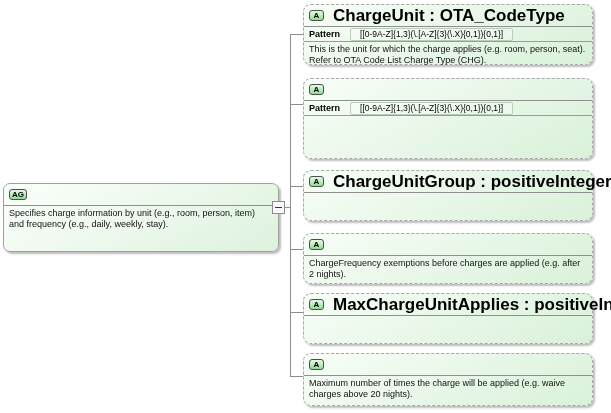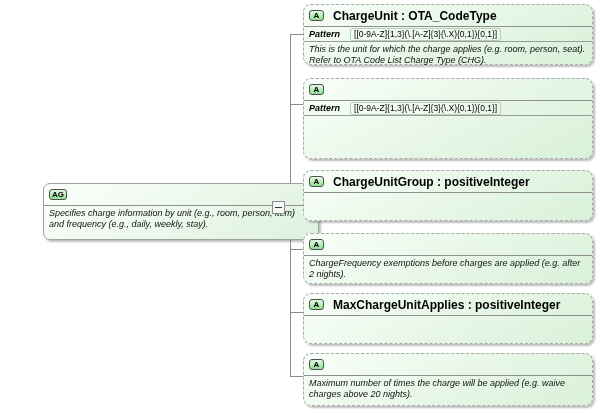--- a/index.html
+++ b/index.html
@@ -12,58 +12,57 @@
   .line.h{height:1px;}
   .line.v{width:1px;}
   .collapse-box{
     position:absolute;left:272px;top:201px;width:13px;height:13px;
     background:#f8f8f8;border:1px solid #8c8c8c;box-sizing:border-box;
     display:flex;align-items:center;justify-content:center;
   }
   .collapse-box .dash{width:7px;height:1px;background:#333;}
   
   .group-box{
-    position:absolute;left:3px;top:183px;width:276px;height:57px;
+    position:absolute;left:3px;top:183px;width:276px;height:69px;
     box-sizing:border-box;border:1px solid #a0a0a0;border-radius:7px;
     background:linear-gradient(150deg,#fbfffb 0%,#eef9ee 45%,#ddf2dd 100%);
     box-shadow:2px 2px 2px rgba(110,110,110,0.45);
-    margin-left:40px;
   }
   
   .attr-box{
     position:absolute;left:303px;width:290px;box-sizing:border-box;
     border:1px dashed #a8a8a8;border-radius:8px;
     background:linear-gradient(150deg,#f8fef8 0%,#eaf8ea 45%,#d9f1d9 100%);
     box-shadow:2px 2px 2px rgba(110,110,110,0.45);
   }
   
   .title-row{
     display:flex;align-items:center;gap:9px;height:21px;
     padding:0 6px 0 5px;border-bottom:1px solid #8f8f8f;
   }
-  .title{font-size:12px;font-weight:bold;color:#000;white-space:nowrap;}
+  .title{font-size:17px;font-weight:bold;color:#000;white-space:nowrap;}
   .badge{
     display:inline-flex;align-items:center;justify-content:center;
     min-width:15px;height:11px;padding:0 2px;box-sizing:border-box;
     border:1px solid #4f4f4f;border-radius:3px;
     background:linear-gradient(#e4f9e4 0%,#b9ecb9 55%,#8edc8e 100%);
     font-size:8px;font-weight:bold;color:#000;
   }
   .pattern-row{
     display:flex;align-items:center;gap:10px;height:14px;
     padding:0 6px 0 5px;border-bottom:1px solid #9a9a9a;
   }
-  .facet-label{font-size:9px;font-style:italic;font-weight:bold;color:#000;}
+  .facet-label{font-size:9px;font-weight:bold;color:#000;}
   .facet-value{
     font-size:8.5px;color:#000;white-space:nowrap;
-    border:1px solid #b9ceb9;border-radius:2px;padding:0 3px;line-height:11px;
+    border:1px solid #b9ceb9;border-radius:2px;padding:0 9px;line-height:11px;
     background:rgba(255,255,255,0.25);
   }
   .doc{
-    padding:2px 6px 3px 5px;font-size:9px;font-style:italic;
+    padding:2px 6px 3px 5px;font-size:9px;
     color:#111;line-height:11px;
   }
 </style>
 </head>
 <body>
 
 <div id="canvas">
 
   <div class="line h" style="left:284px;top:207px;width:7px;"></div>
   <div class="line v" style="left:290px;top:34px;height:343px;"></div>

